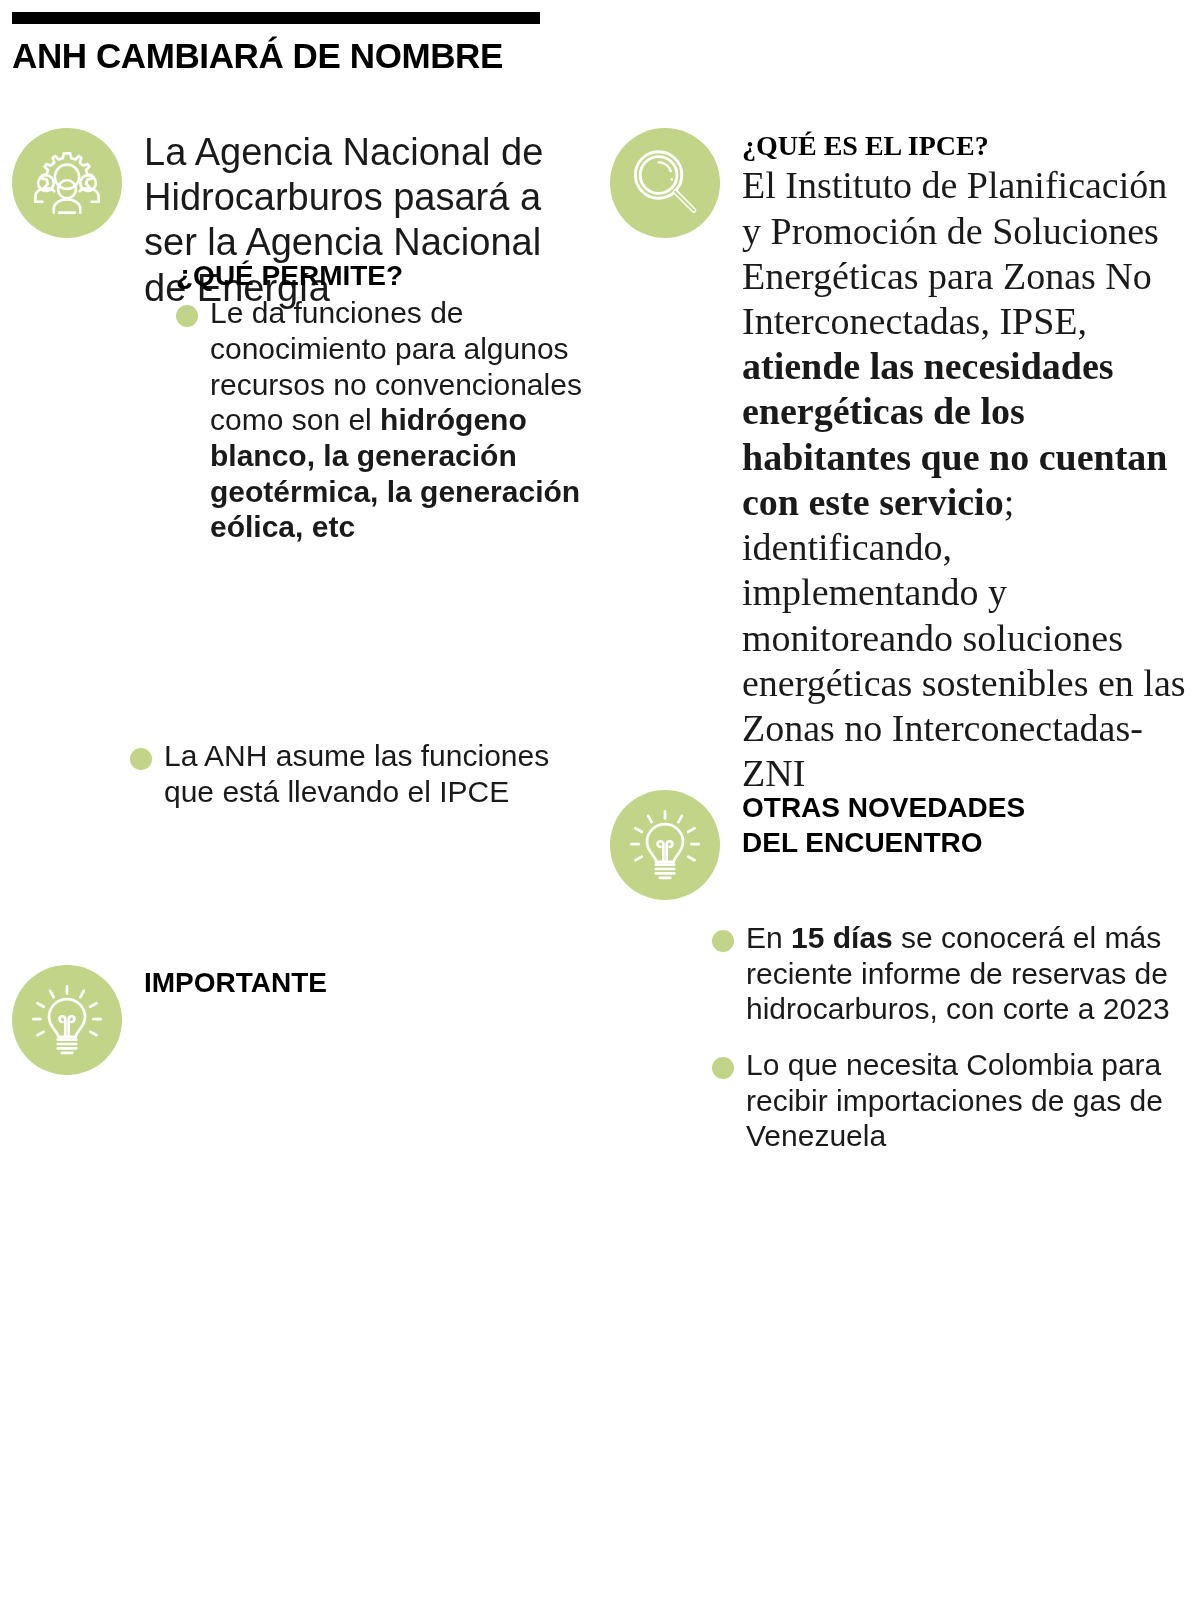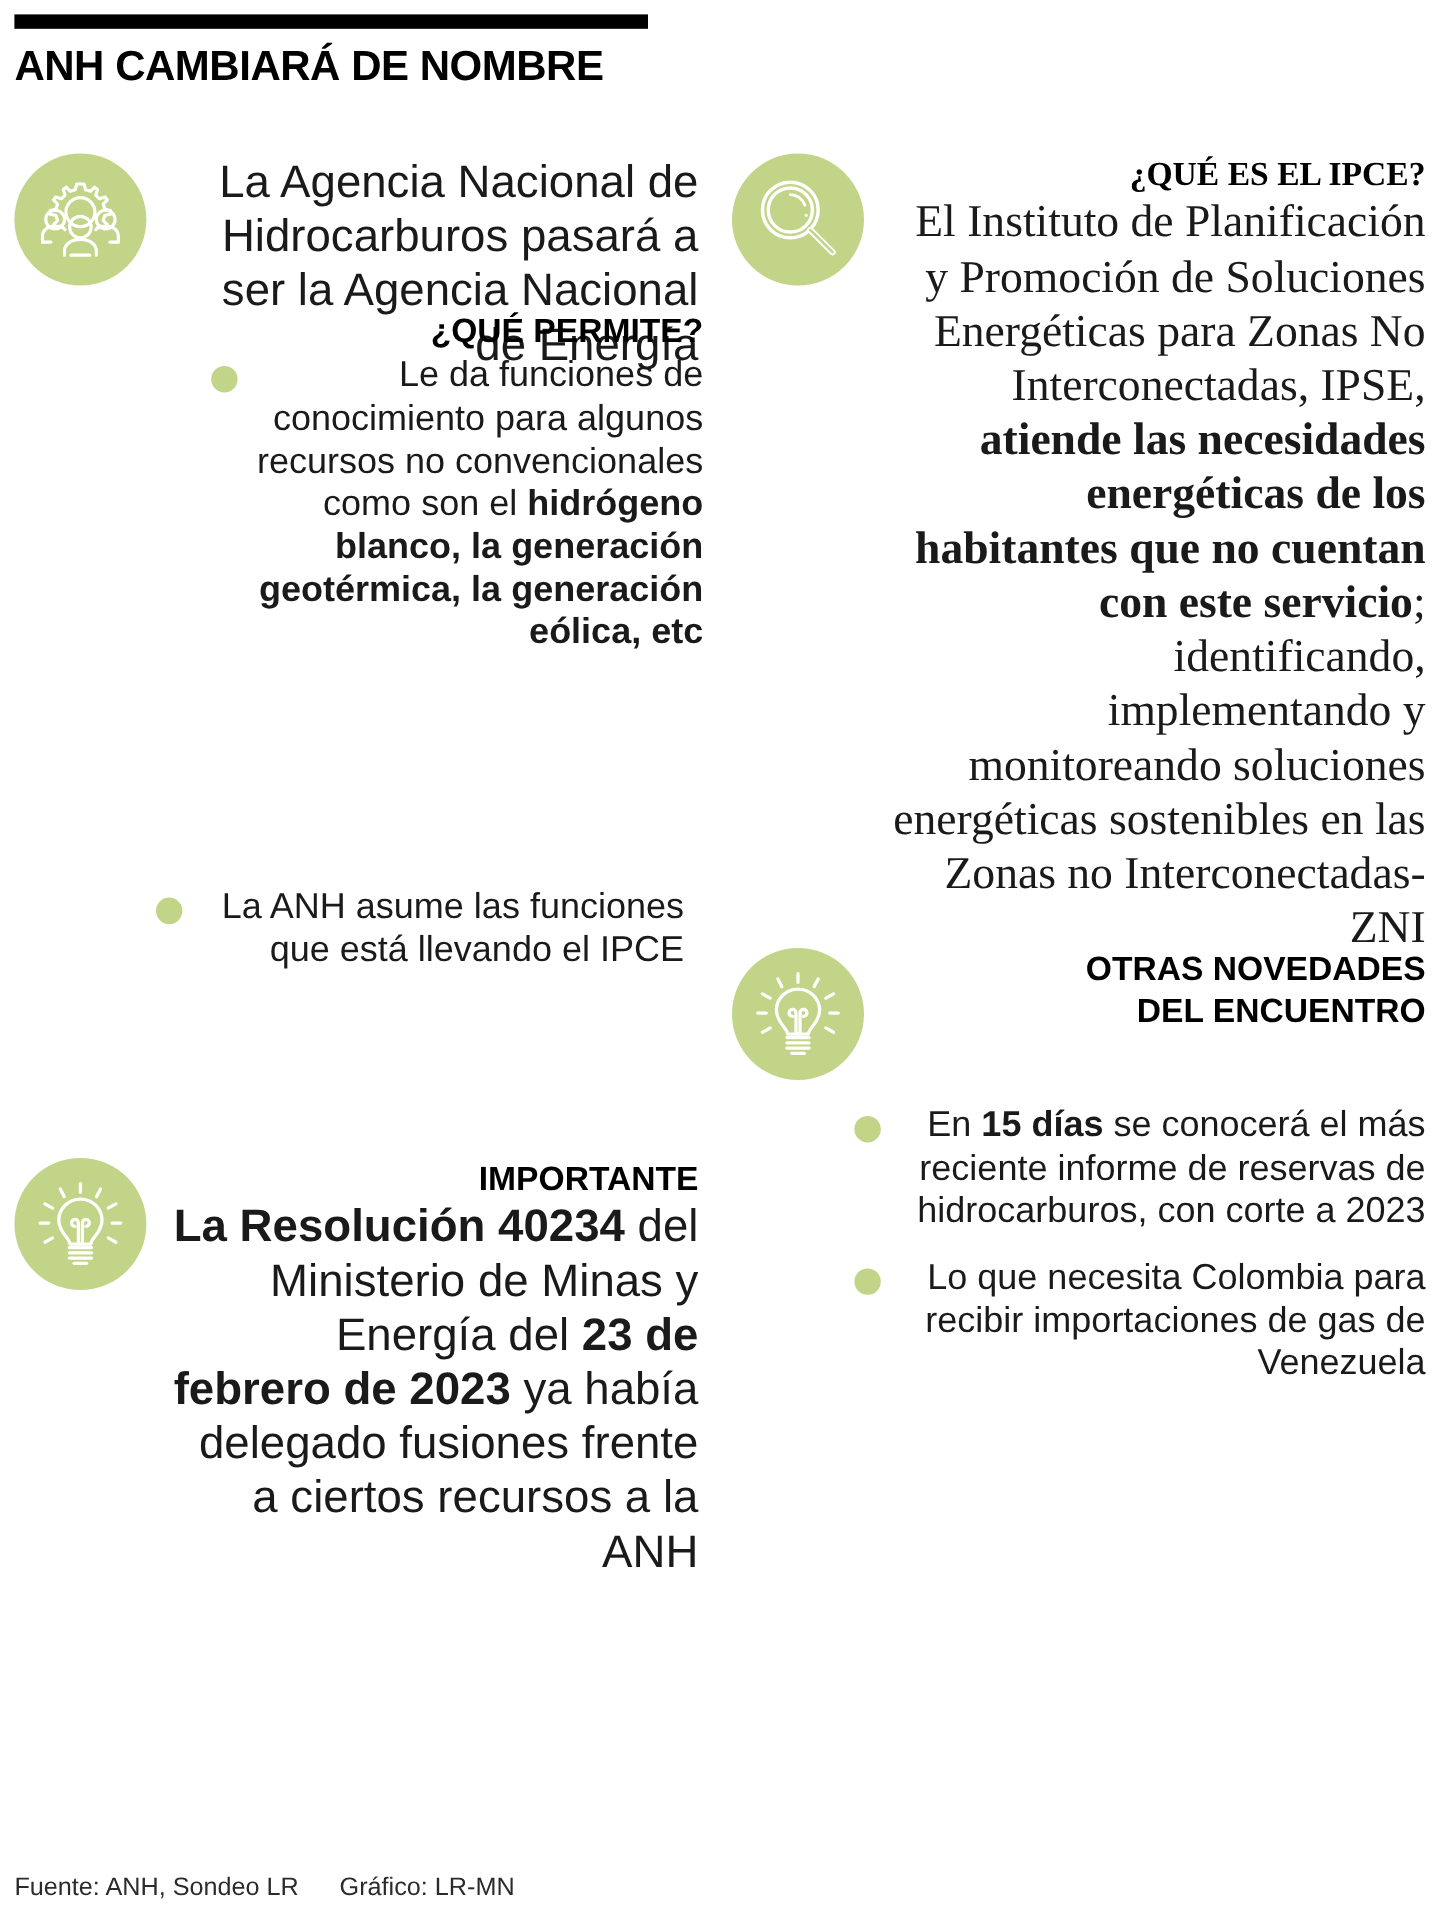--- a/index.html
+++ b/index.html
@@ -15,21 +15,20 @@
     position: relative;
     overflow: hidden;
   }
 
   .page {
     position: relative;
     width: 1200px;
     height: 1607px;
     box-sizing: border-box;
     padding: 0;
-    text-align: right;
   }
 
   
   .top-rule {
     position: absolute;
     left: 12px;
     top: 12px;
     width: 528px;
     height: 12px;
     background: #000000;
@@ -249,21 +248,20 @@
           <path d="M55.7 52.5 a3.6 3.6 0 1 0-3.6-3.6 v22.1"></path>
 
           <path d="M38.5 74.5 h23"></path>
           <path d="M38.5 80 h23"></path>
           <path d="M38.5 85.5 h23"></path>
           <path d="M43.5 91 h13"></path>
         </svg>
       </div>
       <div class="block-text">
         <div class="kicker">IMPORTANTE</div>
-        <p class="body-text"><b>La Resolución 40234</b><span> del Ministerio de Minas y Energía del </span><b>23 de febrero de 2023</b><span> ya había delegado fusiones frente a ciertos recursos a la ANH</span></p>
       </div>
     </div>
   </div>
 
   <div class="col-right">
     <div class="icon-block">
       <div class="icon-circle">
         <svg width="80" height="80" viewBox="0 0 100 100" fill="none" stroke="#ffffff" stroke-width="3.6" stroke-linecap="round" stroke-linejoin="round">
           <circle cx="42" cy="40" r="29"></circle>
           <circle cx="42" cy="40" r="23"></circle>
@@ -313,18 +311,14 @@
     <div class="bullet-item">
       <div class="bullet-dot"></div>
       <div class="bullet-text"><span>En </span><b>15 días</b><span> se conocerá el más reciente informe de reservas de hidrocarburos, con corte a 2023</span></div>
     </div>
     <div class="bullet-item">
       <div class="bullet-dot"></div>
       <div class="bullet-text">Lo que necesita Colombia para recibir importaciones de gas de Venezuela</div>
     </div>
   </div>
 
-  <div class="footer">
-    <span>Fuente: ANH, Sondeo LR</span>
-    <span>Gráfico: LR-MN</span>
-  </div>
 
 </div>
 
 </body></html>

